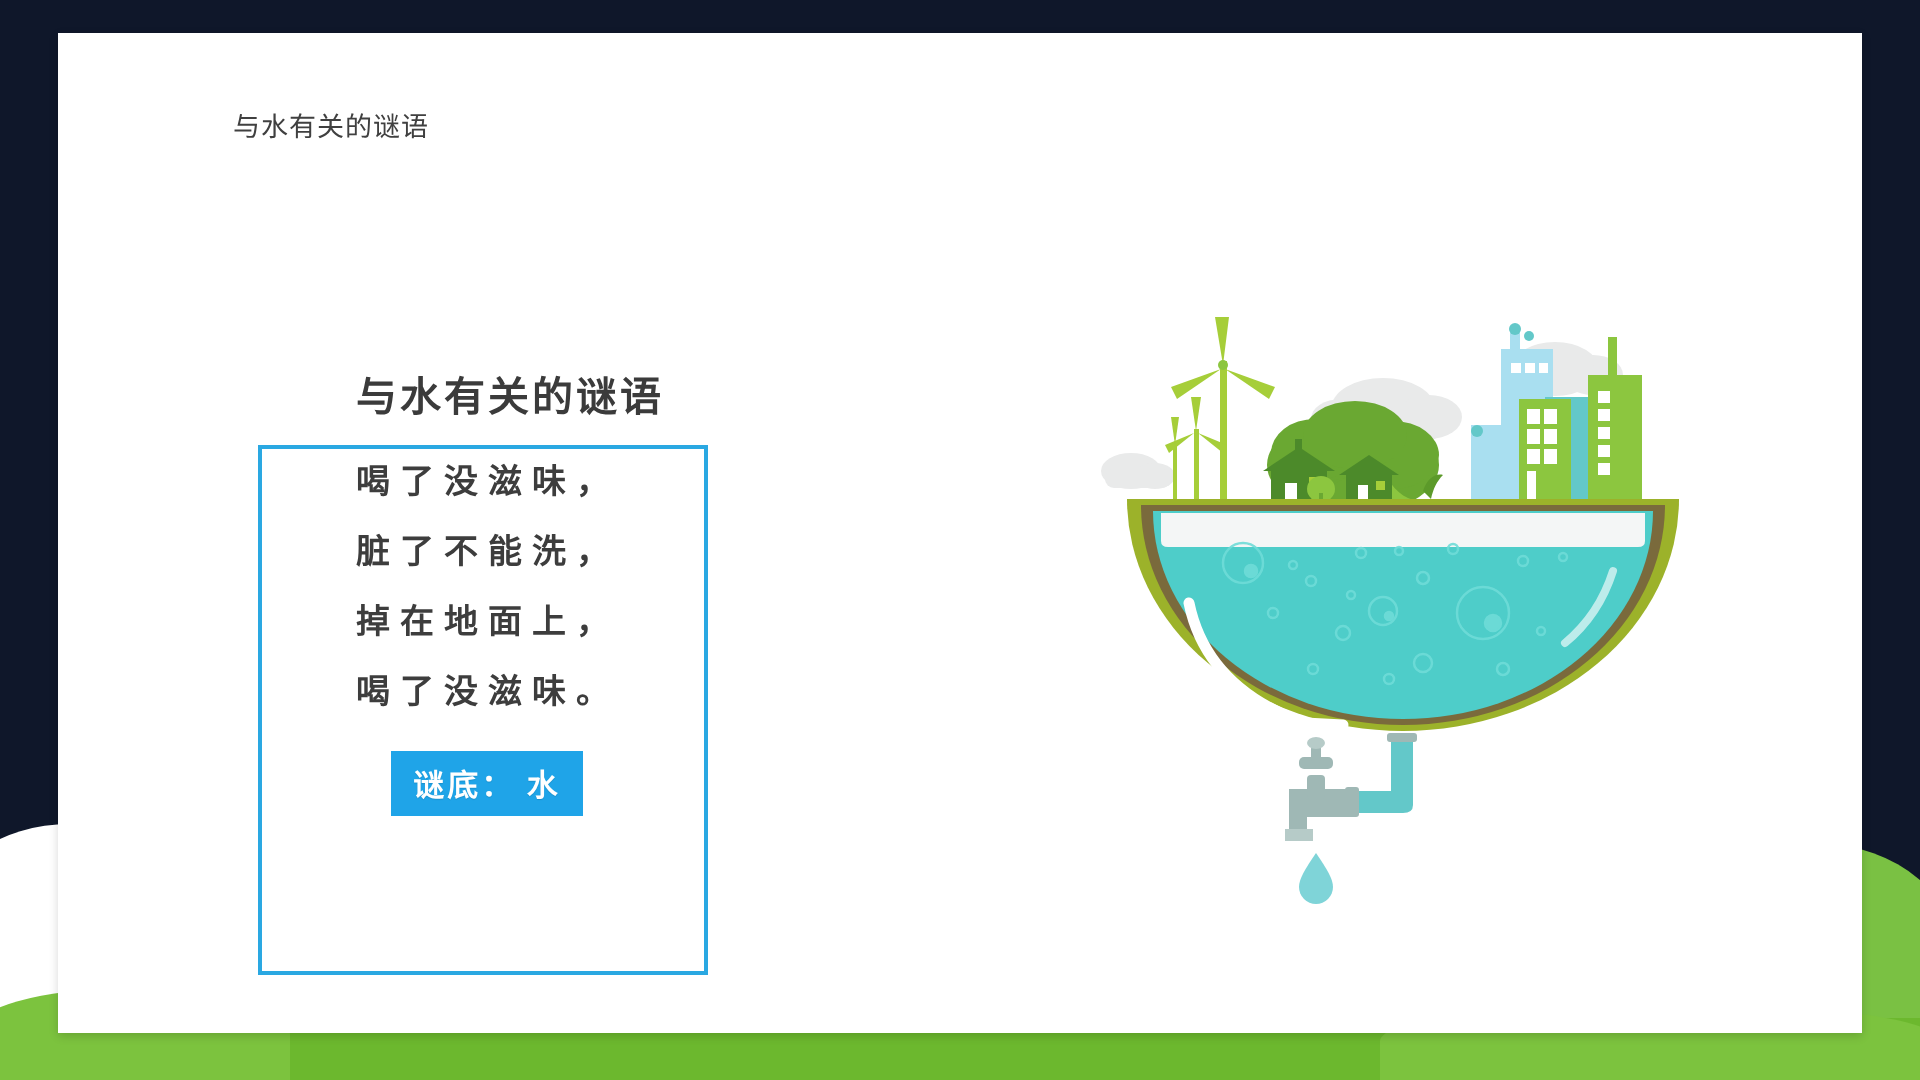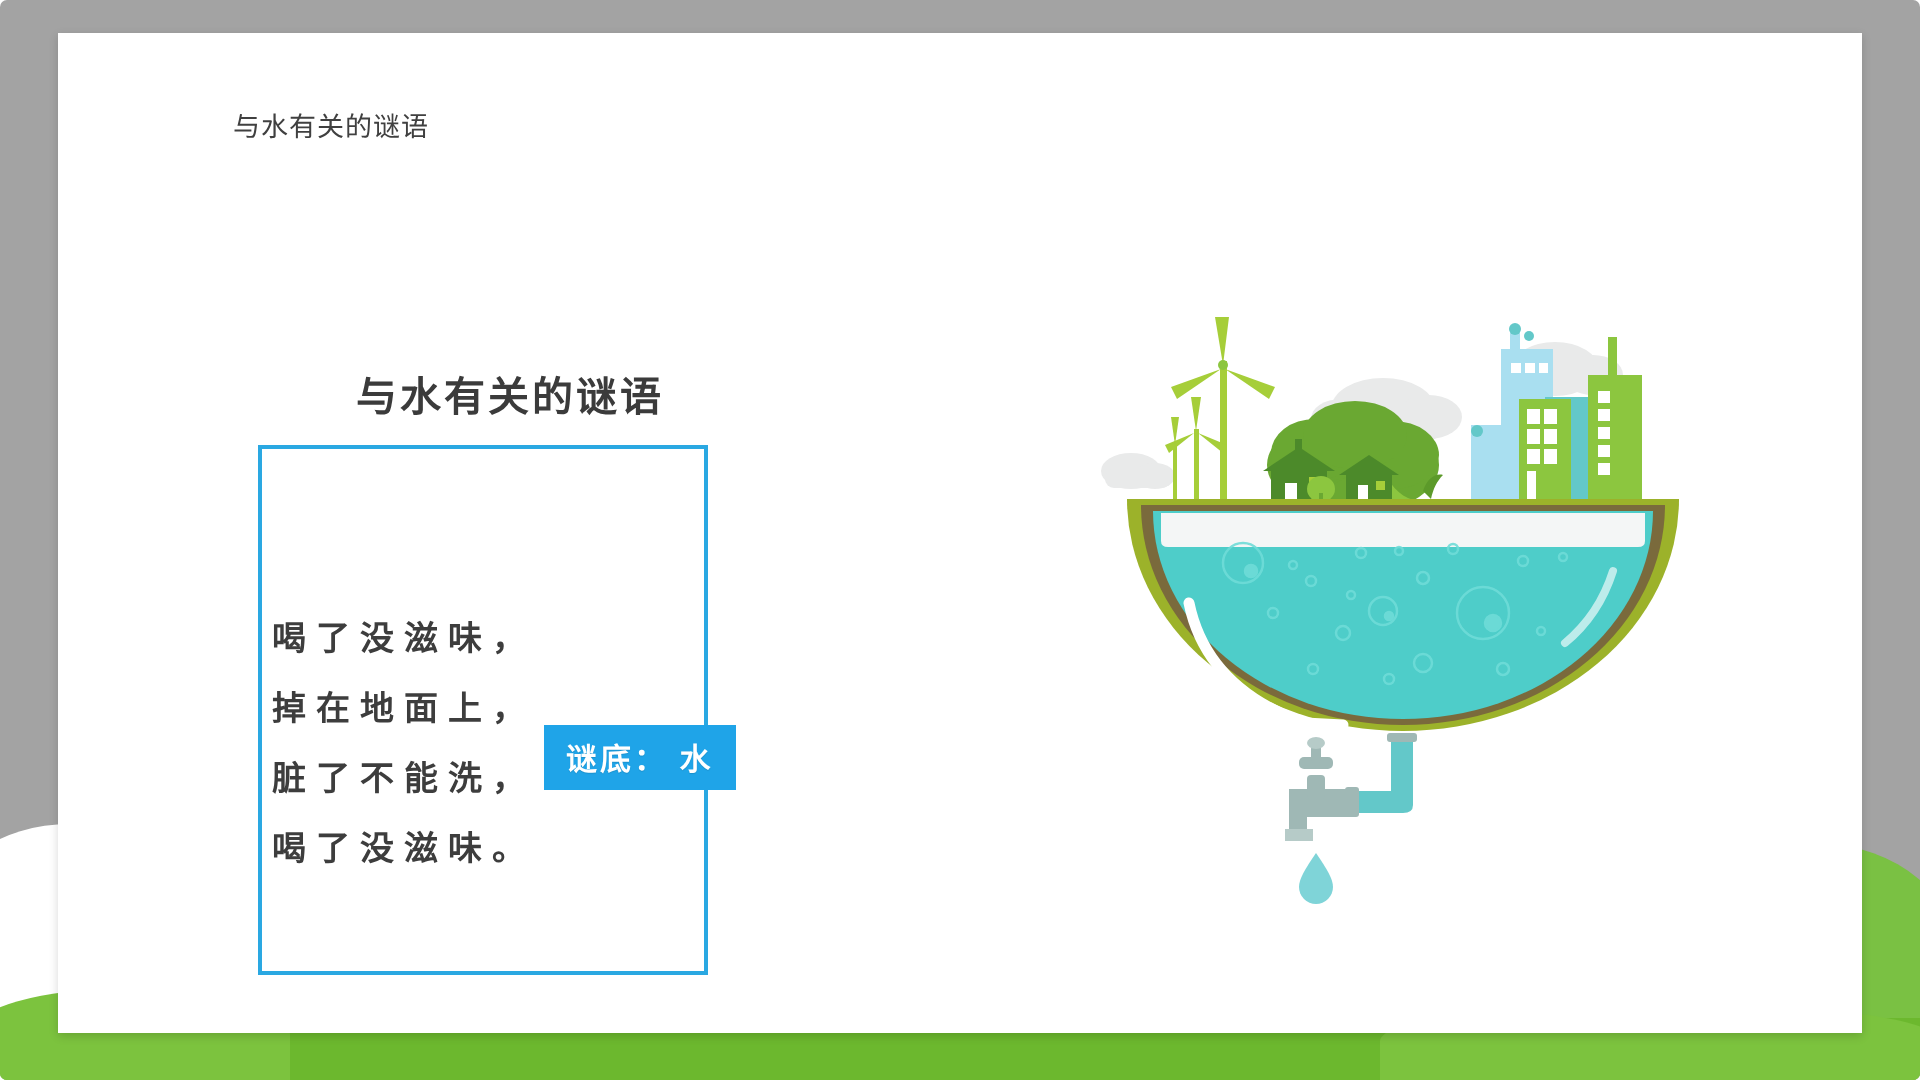--- a/index.html
+++ b/index.html
@@ -9,23 +9,22 @@
     width: 1920px;
     height: 1080px;
     overflow: hidden;
     font-family: "Liberation Sans", "DejaVu Sans", sans-serif;
   }
 
   #stage {
     position: relative;
     width: 1920px;
     height: 1080px;
-    background: #a3a3a3;
+    background: #0f172a;
     overflow: hidden;
-    border-radius: 7px;
   }
 
   
   .bg-layer {
     position: absolute;
     inset: 0;
     pointer-events: none;
   }
 
   .bg-sun {
@@ -169,24 +168,23 @@
   }
 
   #riddle-box {
     position: relative;
     box-sizing: border-box;
     width: 450px;
     height: 530px;
     border: 4px solid #2aa8e2;
     background: #ffffff;
     display: flex;
-    flex-direction: row;
+    flex-direction: column;
     align-items: center;
     justify-content: flex-start;
-    padding-top: 66px;
   }
 
   #riddle-lines {
     display: flex;
     flex-direction: column;
     gap: 6px;
   }
 
   .riddle-line {
     font-size: 34px;
@@ -247,22 +245,22 @@
 
     <div id="slide-header">与水有关的谜语</div>
 
     <div id="content-left">
 
       <div id="riddle-title">与水有关的谜语</div>
 
       <div id="riddle-box">
         <div id="riddle-lines">
           <div class="riddle-line">喝了没滋味，</div>
+          <div class="riddle-line">脏了不能洗，</div>
           <div class="riddle-line">掉在地面上，</div>
-          <div class="riddle-line">脏了不能洗，</div>
           <div class="riddle-line">喝了没滋味。</div>
         </div>
         <div id="answer-badge">谜底： 水</div>
       </div>
     </div>
 
     <div id="illustration">
       <svg viewBox="0 0 620 620" xmlns="http://www.w3.org/2000/svg">
         <defs>
           <clipPath id="bowlClip">

